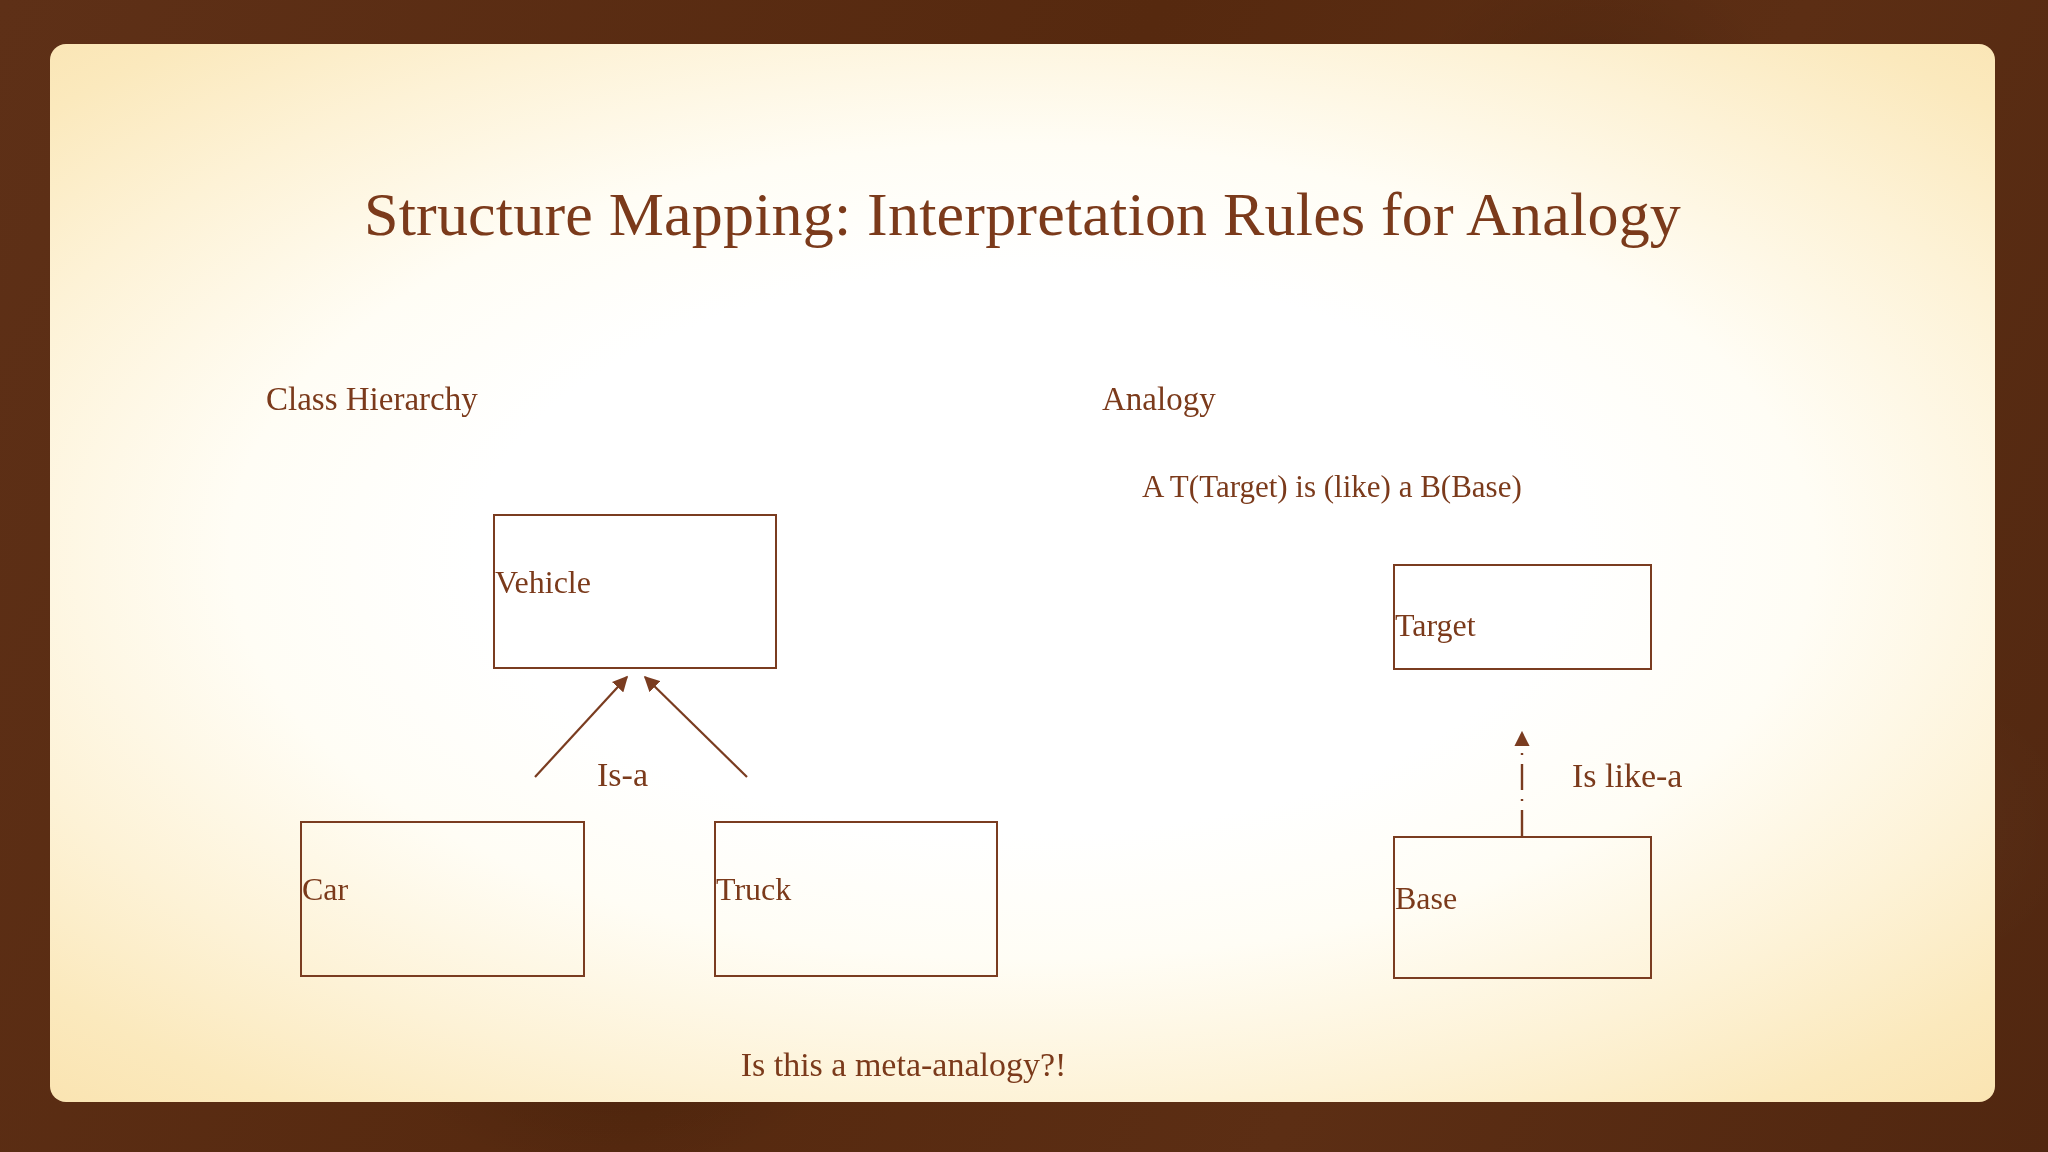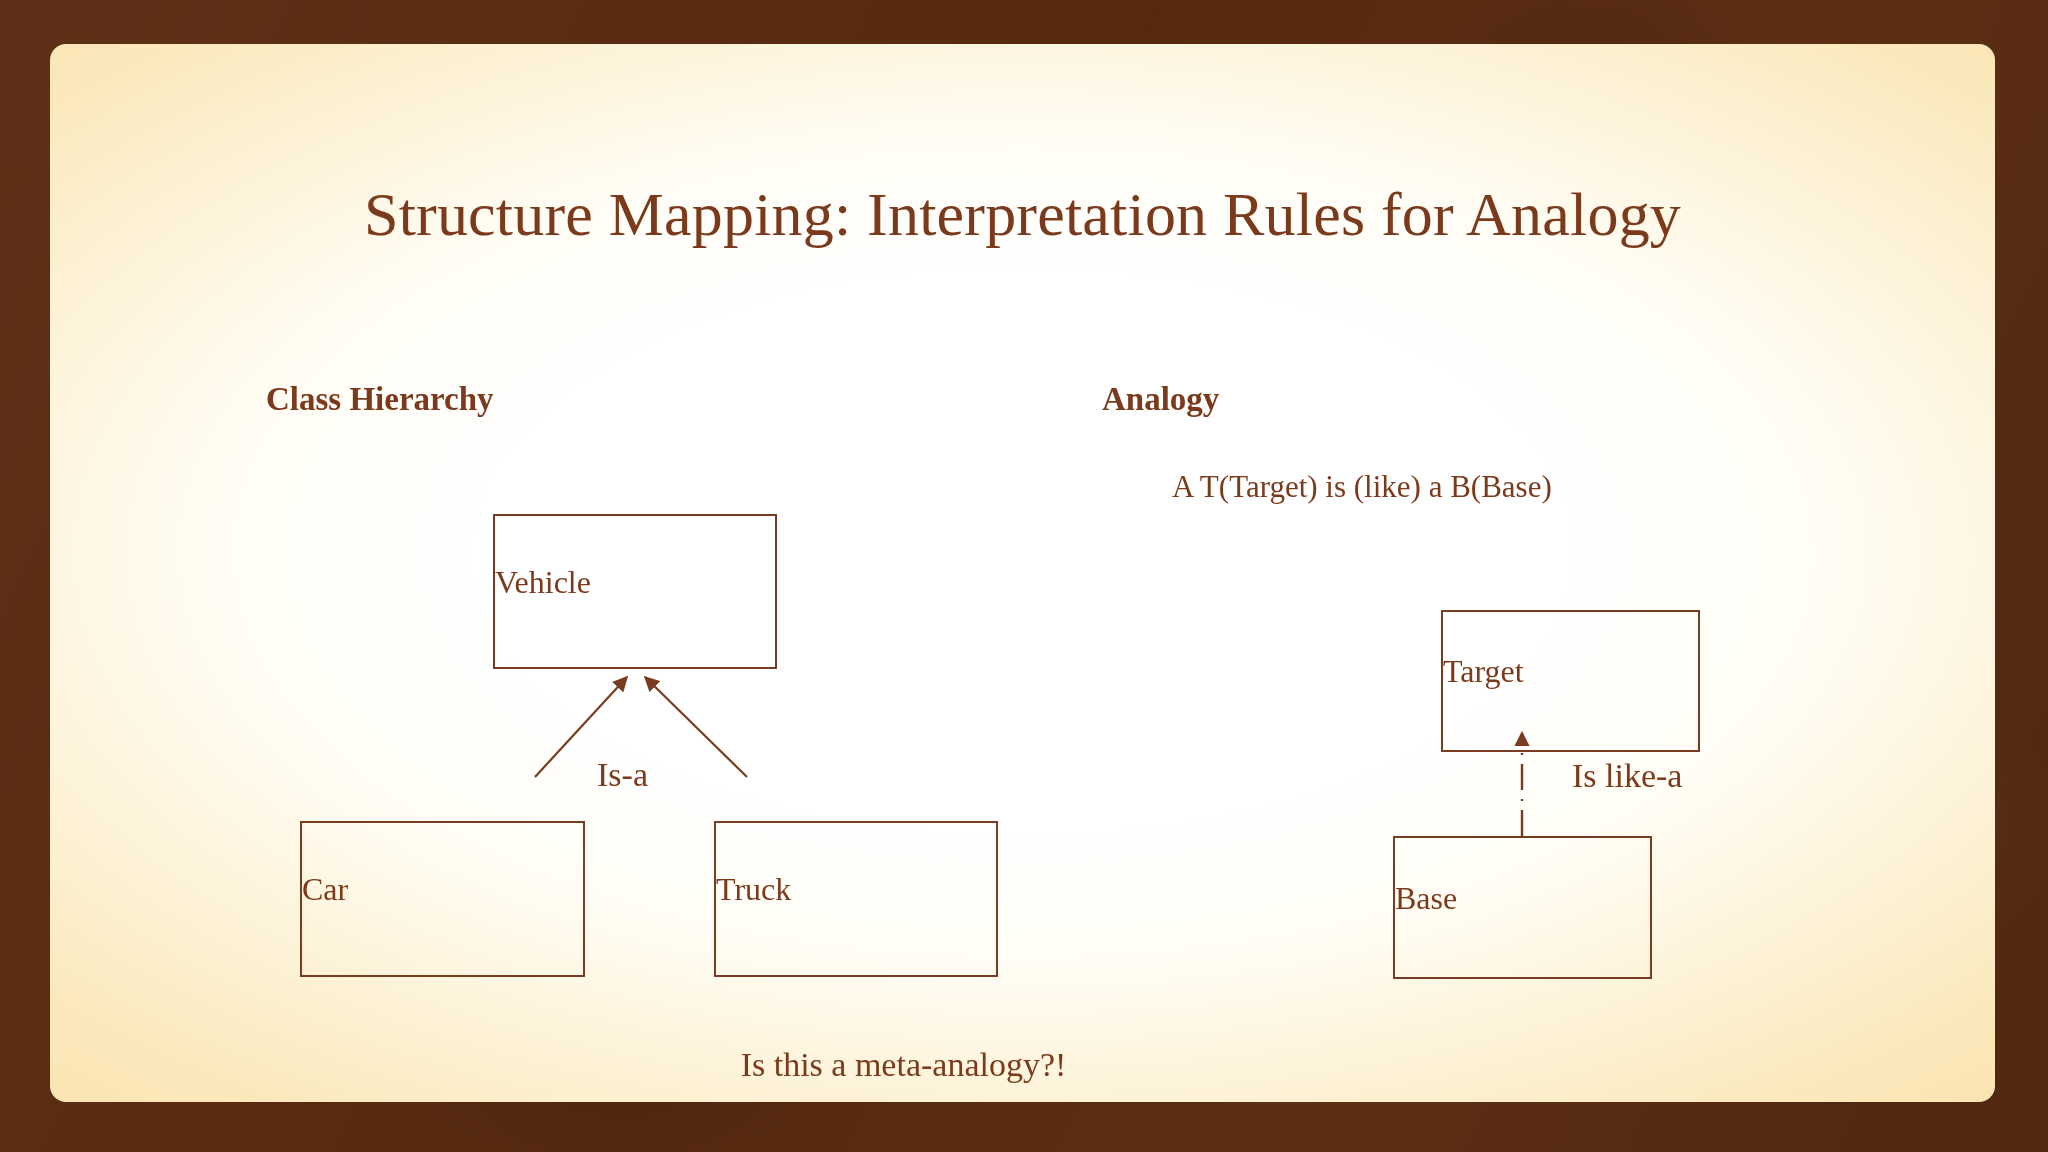--- a/index.html
+++ b/index.html
@@ -55,35 +55,34 @@
     font-size: 62px;
     color: #7b3a1b;
     letter-spacing: 0.2px;
     white-space: nowrap;
   }
 
   
   .section-heading {
     position: absolute;
     font-size: 33px;
-    font-weight: bold;
+    font-weight: normal;
     color: #7b3a1b;
     white-space: nowrap;
   }
   #heading-class-hierarchy { left: 216px; top: 337px; }
   #heading-analogy        { left: 1052px; top: 337px; }
 
   
   #analogy-statement {
     position: absolute;
     left: 1092px; top: 425px;
     font-size: 31px;
     color: #7b3a1b;
     white-space: nowrap;
-    margin-left: 30px;
   }
 
   
   .node-box {
     position: absolute;
     border: 2px solid #7a3c20;
     background: transparent;
     box-sizing: border-box;
   }
   .node-label {
@@ -99,21 +98,21 @@
   #box-vehicle { left: 443px; top: 470px;  width: 284px; height: 155px; }
   #box-vehicle .node-label { top: 48px; }
 
   #box-car     { left: 250px; top: 777px;  width: 285px; height: 156px; }
   #box-car .node-label { top: 48px; }
 
   #box-truck   { left: 648px; top: 777px;  width: 284px; height: 156px; margin-left: 16px; }
   #box-truck .node-label { top: 48px; }
 
   
-  #box-target  { left: 1343px; top: 566px; width: 259px; height: 142px; margin-left: 48px; }
+  #box-target  { left: 1343px; top: 520px; width: 259px; height: 106px; }
   #box-target .node-label { top: 41px; }
 
   #box-base    { left: 1343px; top: 792px; width: 259px; height: 143px; }
   #box-base .node-label { top: 42px; }
 
   
   .connector-layer {
     position: absolute;
     left: 0; top: 0;
     width: 1945px; height: 1058px;

